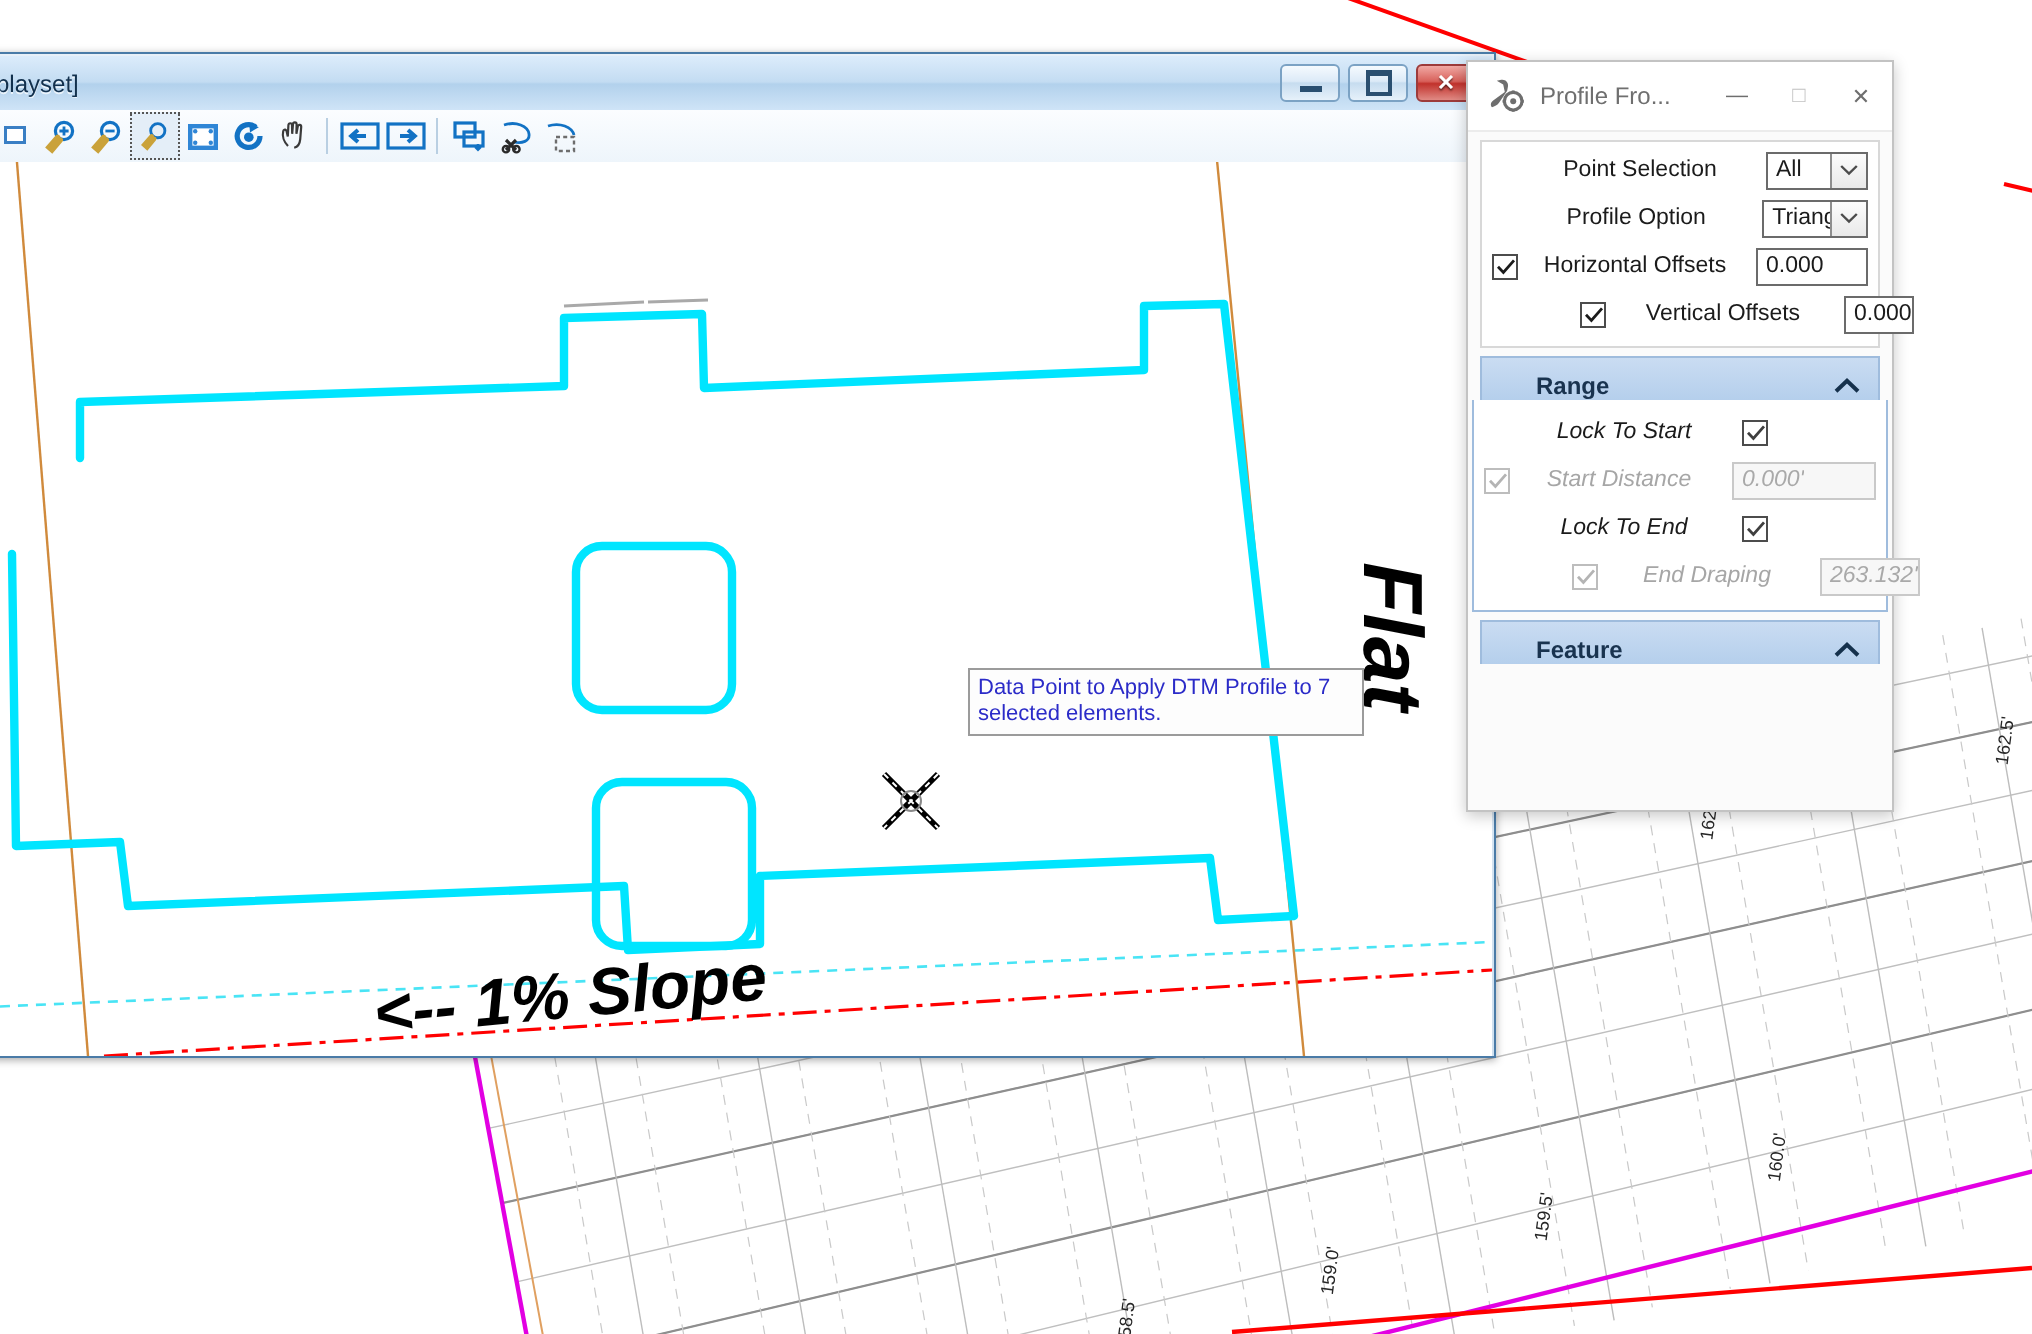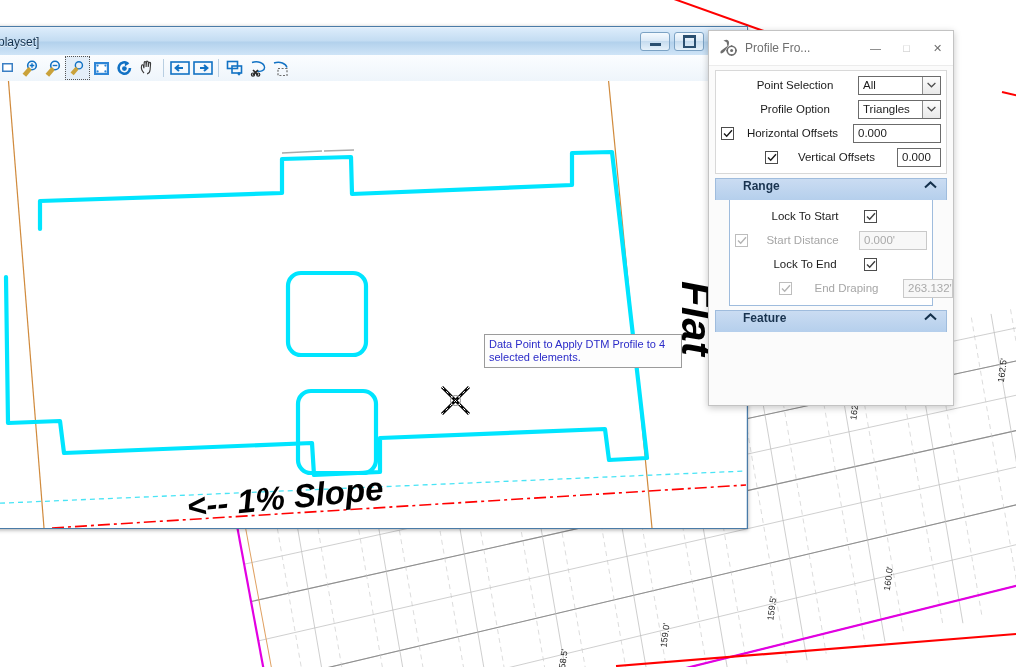--- a/index.html
+++ b/index.html
@@ -68,21 +68,21 @@
     padding:3px 4px 4px 4px;box-sizing:border-box;
   }
   #tooltip-text{font-size:11px;color:#2b2bc8;line-height:12.5px;}
   #tooltip-ear{
     left:484px;top:334px;width:14px;height:26px;
     background:#fdfdfd;border:1px solid #9b9b9b;border-right:none;box-sizing:border-box;
   }
 
   
   #profile-dialog{
-    left:708px;top:30px;width:246px;height:376px;
+    left:733px;top:30px;width:214px;height:376px;
     background:#fbfbfb;border:1px solid #c3c3c3;
     box-shadow:0 2px 7px rgba(0,0,0,.22);
     box-sizing:border-box;
     font-size:11px;color:#1b1b1b;
   }
   #dlg-titlebar{
     height:34px;display:flex;align-items:center;background:#ffffff;
     border-bottom:1px solid #ececec;
   }
   #dlg-title-text{font-size:12px;color:#6f6f6f;margin-left:7px;}
@@ -115,25 +115,25 @@
   .ctl .arrowbox{
     position:absolute;right:0;top:0;width:17px;height:100%;
     border-left:1px solid #8e8e8e;
     background:linear-gradient(to bottom,#fcfcfc,#e9e9e9);
     display:flex;align-items:center;justify-content:center;
   }
   .sect-head{
     margin:4px 6px 0 6px;height:22px;
     background:linear-gradient(to bottom,#cadcf2,#b5cfec);
     border:1px solid #9fbcdd;border-bottom:none;
-    display:flex;align-items:flex-start;box-sizing:border-box;
+    display:flex;align-items:flex-end;box-sizing:border-box;
   }
   .sect-head .t{font-weight:bold;font-size:12px;color:#19334f;margin-left:27px;}
   .sect-head .caret{margin-left:auto;margin-right:9px;color:#15314c;}
-  .sect-body{margin:0 20px;border:1px solid #9fbcdd;border-top:none;background:#fff;padding:5px 5px 6px 5px;}
+  .sect-body{margin:0 2px;border:1px solid #9fbcdd;border-top:none;background:#fff;padding:5px 5px 6px 5px;font-style:italic;}
   .row.tight{height:22px;margin-bottom:2px;}
   .chkonly{width:13px;height:13px;border:1px solid #4c4c4c;background:#fff;display:flex;align-items:center;justify-content:center;box-sizing:border-box;}
 </style>
 </head>
 <body>
 
 <svg id="cad-canvas" class="abs" viewBox="0 0 1016 667" width="1016" height="667">
   <defs>
     <clipPath id="clipAll">
         <rect x="0" y="0" width="1016" height="667"></rect>
@@ -363,21 +363,21 @@
         <path d="M450 306 L477 333 M477 306 L450 333" stroke="#000" stroke-width="3"></path>
         <path d="M450 306 L477 333 M477 306 L450 333" stroke="#fff" stroke-width="1" stroke-dasharray="3 3"></path>
         <circle cx="463.5" cy="319.5" r="5" fill="none" stroke="#8a8a8a" stroke-width="1"></circle>
       </g>
     </svg>
   </div>
 </div>
 
 <div id="tooltip-ear" class="abs"></div>
 <div id="tooltip" class="abs">
-  <div id="tooltip-text">Data Point to Apply DTM Profile to 4 selected elements.</div>
+  <div id="tooltip-text">Data Point to Apply DTM Profile to 7 selected elements.</div>
 </div>
 
 <div id="profile-dialog" class="abs">
 
   <div id="dlg-titlebar">
     <span style="margin-left:9px;display:flex;align-items:center;">
       <svg width="20" height="18" viewBox="0 0 20 18">
         <path d="M3 14.6 C2 13.6 2.4 12 3.6 11.2 L9.4 7 L8.6 3.2 L5.4 1.4 L7.6 .9 C9.6 .5 11.3 2.1 11 4.1 L10.6 6.4 L6.6 12.2 C5.9 13.5 4.2 14 3 14.6 Z" fill="#6e6e6e"></path>
         <circle cx="13.6" cy="11.6" r="4.4" fill="none" stroke="#6e6e6e" stroke-width="1.6"></circle>
         <circle cx="13.6" cy="11.6" r="1.5" fill="#6e6e6e"></circle>

